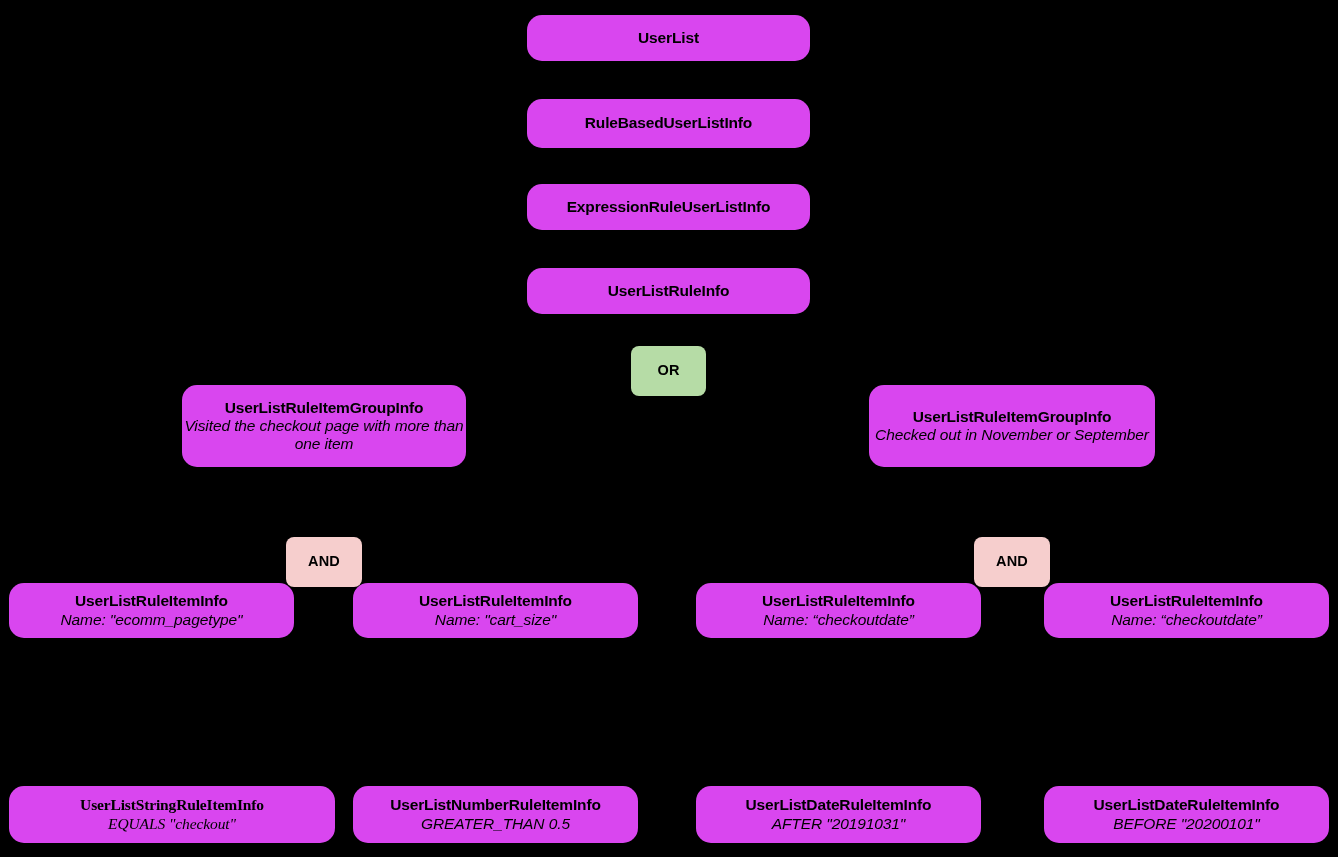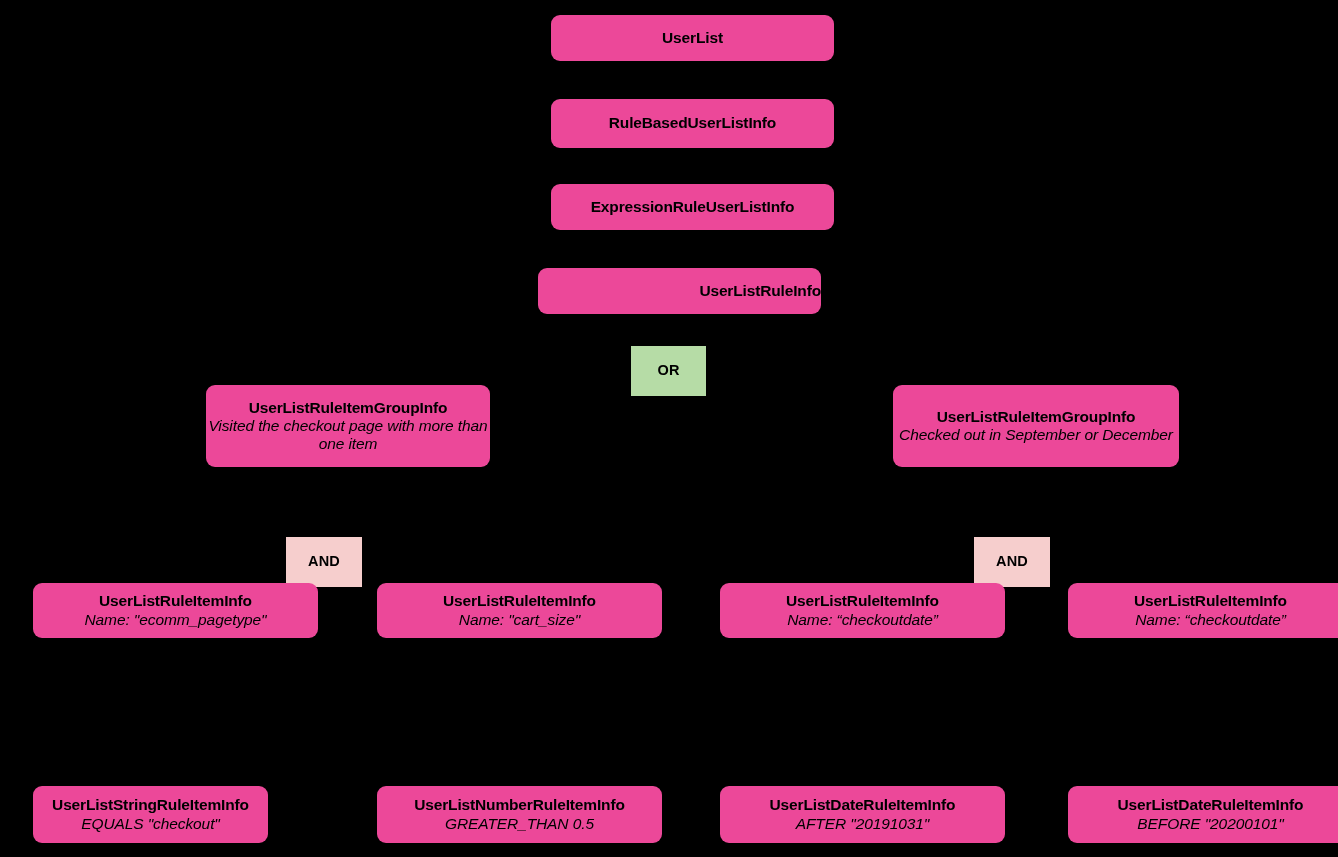--- a/index.html
+++ b/index.html
@@ -28,26 +28,25 @@
     box-sizing: border-box;
     display: flex;
     flex-direction: column;
     align-items: center;
     justify-content: center;
     text-align: center;
     color: #000000;
     line-height: 1.18;
   }
   .node.entity {
-    background: #ec4899;
-    border-radius: 9px;
-    margin-left: 24px;
+    background: #d946ef;
+    border-radius: 15px;
   }
   .node.op {
-    border-radius: 0;
+    border-radius: 8px;
   }
   .node.op.or {
     background: #b6dca6;
   }
   .node.op.and {
     background: #f6cecd;
     margin-top: 24px;
   }
   .title {
     font-weight: bold;
@@ -98,36 +97,36 @@
   </div>
 
   <div class="node entity" style="left:527px; top:99px; width:283px; height:49px;">
     <div class="title">RuleBasedUserListInfo</div>
   </div>
 
   <div class="node entity" style="left:527px; top:184px; width:283px; height:46px;align-items:center;">
     <div class="title">ExpressionRuleUserListInfo</div>
   </div>
 
-  <div class="node entity" style="left:514px; top:268px; width:283px; height:46px;align-items:flex-end;">
+  <div class="node entity" style="left:527px; top:268px; width:283px; height:46px;">
     <div class="title">UserListRuleInfo</div>
   </div>
 
   <div class="node op or" style="left:631px; top:346px; width:75px; height:50px;">
     <div class="oplabel">OR</div>
   </div>
 
   <div class="node entity" style="left:182px; top:385px; width:284px; height:82px;">
     <div class="title">UserListRuleItemGroupInfo</div>
     <div class="subtitle">Visited the checkout page with more than one item</div>
   </div>
 
   <div class="node entity" style="left:869px; top:385px; width:286px; height:82px;">
     <div class="title">UserListRuleItemGroupInfo</div>
-    <div class="subtitle">Checked out in September or December</div>
+    <div class="subtitle">Checked out in November or September</div>
   </div>
 
   <div class="node op and" style="left:286px; top:513px; width:76px; height:50px;">
     <div class="oplabel">AND</div>
   </div>
 
   <div class="node op and" style="left:974px; top:513px; width:76px; height:50px;">
     <div class="oplabel">AND</div>
   </div>
 
@@ -144,21 +143,21 @@
   <div class="node entity" style="left:696px; top:583px; width:285px; height:55px;">
     <div class="title">UserListRuleItemInfo</div>
     <div class="subtitle">Name: “checkoutdate”</div>
   </div>
 
   <div class="node entity" style="left:1044px; top:583px; width:285px; height:55px;">
     <div class="title">UserListRuleItemInfo</div>
     <div class="subtitle">Name: “checkoutdate”</div>
   </div>
 
-  <div class="node entity" style="left:9px; top:786px; width:235px; height:57px;">
+  <div class="node entity" style="left:9px; top:786px; width:326px; height:57px;font-family:Liberation Serif, serif;">
     <div class="title">UserListStringRuleItemInfo</div>
     <div class="subtitle">EQUALS "checkout"</div>
   </div>
 
   <div class="node entity" style="left:353px; top:786px; width:285px; height:57px;align-items:center;">
     <div class="title">UserListNumberRuleItemInfo</div>
     <div class="subtitle">GREATER_THAN 0.5</div>
   </div>
 
   <div class="node entity" style="left:696px; top:786px; width:285px; height:57px;">

